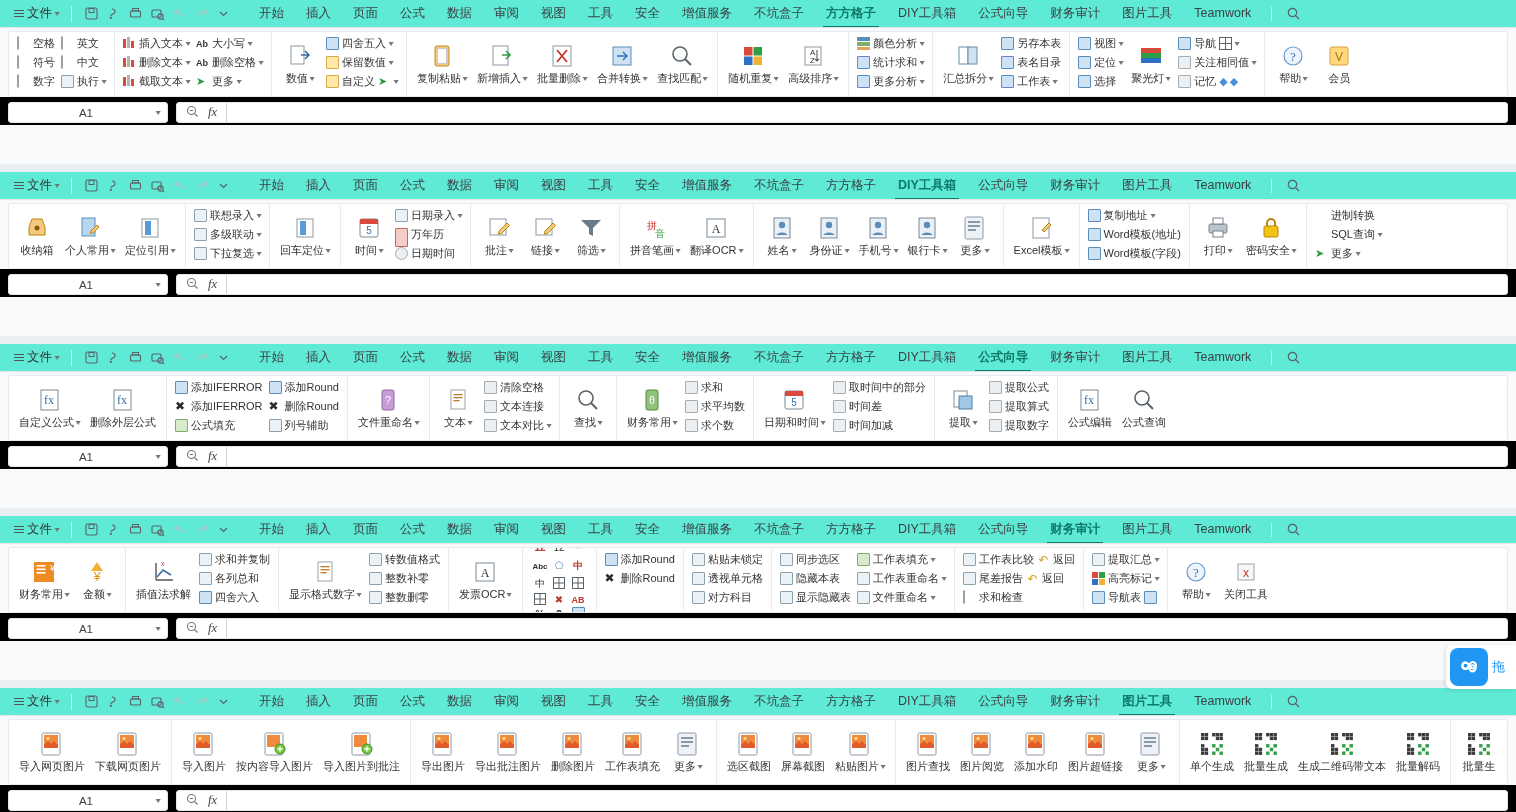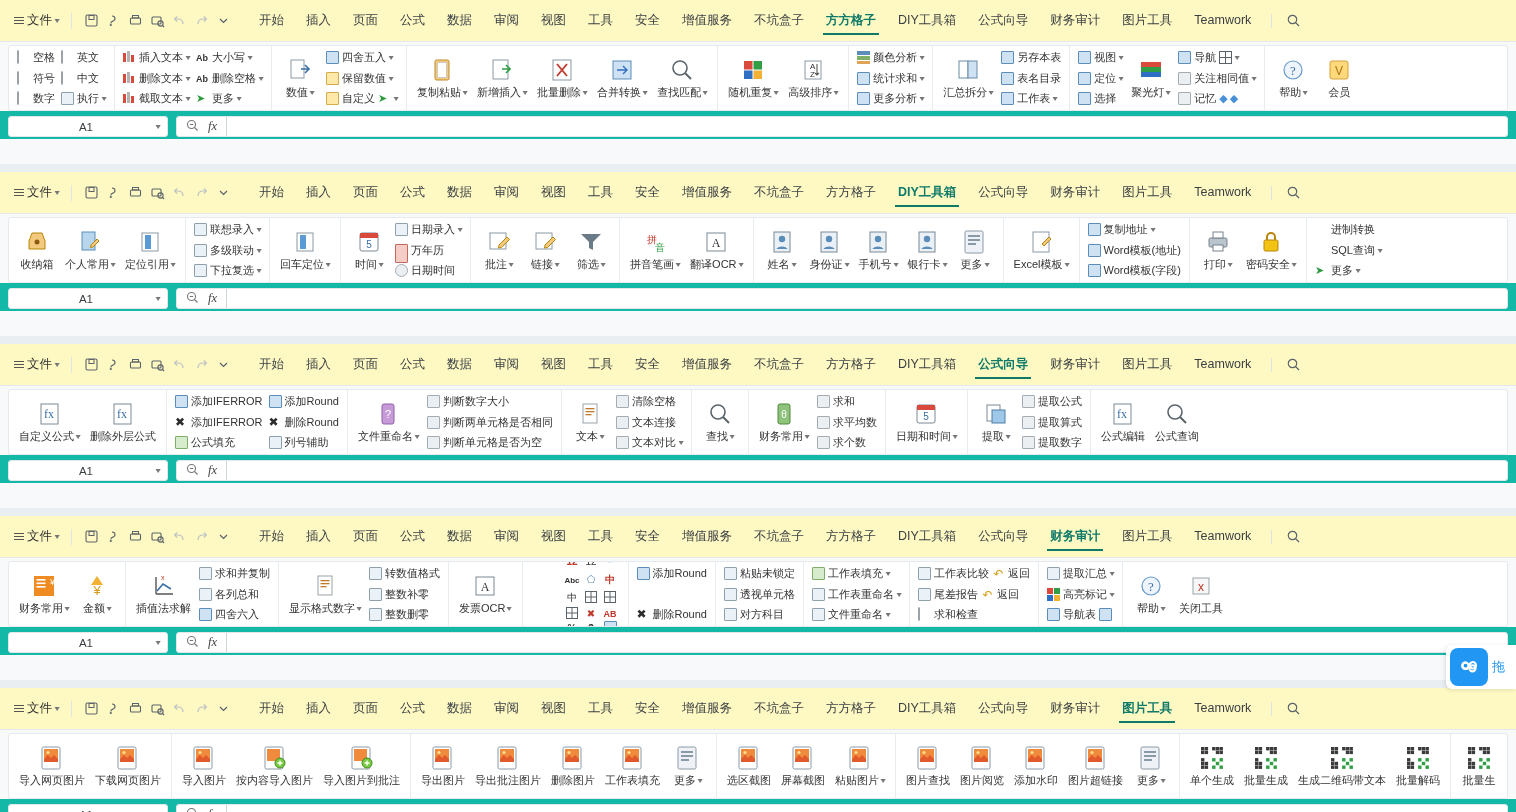--- a/index.html
+++ b/index.html
@@ -8,22 +8,22 @@
     width: 1516px; height: 812px;
     background: #e9eef2;
     font-family: "Liberation Sans", "DejaVu Sans", sans-serif;
     overflow: hidden;
   }
   #root { position: relative; width: 1516px; height: 812px; }
 
   
   .block { position: absolute; left: 0; width: 1516px; background: #f7f9fa; }
   .block .menubar {
-    height: 42px; display: flex; align-items: center;
-    background: #fef9c3; border-bottom: 1px solid #e3e8ea;
+    height: 28px; display: flex; align-items: center;
+    background: #5eead4; border-bottom: 1px solid #e3e8ea;
     padding-left: 10px; white-space: nowrap; overflow: hidden;
   }
   .menubar .file-btn {
     display: flex; align-items: center; gap: 3px;
     font-size: 12.5px; color: #333; padding: 2px 4px;
   }
   .hamburger { display: inline-block; width: 10px; }
   .hamburger i { display: block; height: 1px; background: #555; margin: 2px 0; }
   .caret { font-size: 8px; color: #777; transform: scaleX(1.3); display: inline-block; }
   .qa-sep { width: 1px; height: 16px; background: #dfe4e7; margin: 0 8px; }
@@ -49,21 +49,21 @@
 
   
   .ribbon {
     height: 66px; background: #ffffff; margin: 3px 8px 0 8px;
     border-radius: 3px; border: 1px solid #e6eaec;
     display: flex; align-items: stretch; overflow: hidden;
     box-shadow: 0 1px 1px rgba(0,0,0,.03);
   }
   .grp { display: flex; align-items: center; padding: 0 5px; height: 100%; }
   .grp + .grp { border-left: 1px solid #e8ecee; }
-  .col3 { display: flex; flex-direction: column; justify-content: space-between; height: 100%; padding: 2px 3px; }
+  .col3 { display: flex; flex-direction: column; justify-content: flex-start; height: 100%; padding: 2px 3px; }
   .col3 .r { display: flex; align-items: center; gap: 3px; height: 19px; font-size: 11px; color: #333; white-space: nowrap; }
   .col3 .r .mi { width: 13px; height: 13px; flex: 0 0 13px; }
   .chk { width: 10px; height: 10px; border: 1px solid #9aa3a9; background: #fff; border-radius: 1px; flex: 0 0 10px; }
 
   .big {
     display: flex; flex-direction: column; align-items: center; justify-content: center;
     min-width: 46px; padding: 2px 5px; height: 100%;
   }
   .big .bi { width: 26px; height: 26px; margin-bottom: 2px; }
   .big .bl { font-size: 11px; color: #333; white-space: nowrap; display: flex; align-items: center; gap: 2px; }
@@ -73,25 +73,25 @@
   .ic.y { background:#ffe9a8; border-color:#d3ab4a; }
   .ic.g { background:#d6eccd; border-color:#7fae6c; }
   .ic.r { background:#f6ccc6; border-color:#c3695c; }
   .ic.b { background:#cfe2f3; border-color:#5b8db8; }
   .ic.gray { background:#eceff1; border-color:#a3acb3; }
 
   .xmark { color:#2b2b2b; font-size:12px; font-weight:bold; line-height:13px; width:13px; text-align:center; }
   .arrowg { color:#2e9b3f; font-size:11px; line-height:13px; width:13px; text-align:center; }
 
   
-  .minigrid { display:grid; grid-template-columns: repeat(3, 19px); grid-template-rows: repeat(3, 18px); align-items:center; justify-items:center; padding:0 3px;margin-left:32px; }
+  .minigrid { display:grid; grid-template-columns: repeat(3, 19px); grid-template-rows: repeat(3, 18px); align-items:center; justify-items:center; padding:0 3px; }
   .minigrid .m { font-size:10px; color:#333; }
 
   
-  .fbar { height: 28px; display: flex; align-items: center; padding: 3px 8px 0 8px; background:#14b8a6; }
+  .fbar { height: 28px; display: flex; align-items: center; padding: 3px 8px 0 8px; background:#000000; }
   .namebox {
     width: 160px; height: 21px; background: #fff; border: 1px solid #e2e7ea; border-radius: 3px;
     display: flex; align-items: center; justify-content: space-between; padding: 0 7px;
     font-size: 11.5px; color: #3a3f43;
   }
   .namebox .nb-val { flex: 1; text-align: center; }
   .fbox {
     flex: 1; height: 21px; background: #fff; border: 1px solid #e2e7ea; border-radius: 3px;
     margin-left: 8px; display: flex; align-items: center; gap: 9px; padding: 0 9px;
     font-size: 11.5px; color: #555;
@@ -1032,34 +1032,20 @@
           <div class="big">
             <div class="bi"><svg width="26" height="26" viewBox="0 0 26 26" xmlns="http://www.w3.org/2000/svg">
                 <rect x="7" y="3" width="12" height="20" rx="2" fill="#c79ad8" stroke="#8f63a8"></rect>
                 <text x="13" y="17" font-size="11" text-anchor="middle" fill="#fff">?</text>
               </svg></div>
             <div class="bl">
               <span>文件重命名</span>
               <span class="caret">▾</span>
             </div>
           </div>
-          <div class="col3">
-            <div class="r">
-              <span class="mi"><span class="ic gray"></span></span>
-              <span>判断数字大小</span>
-            </div>
-            <div class="r">
-              <span class="mi"><span class="ic gray"></span></span>
-              <span>判断两单元格是否相同</span>
-            </div>
-            <div class="r">
-              <span class="mi"><span class="ic gray"></span></span>
-              <span>判断单元格是否为空</span>
-            </div>
-          </div>
         </div>
         <div class="grp">
           <div class="big">
             <div class="bi"><svg width="26" height="26" viewBox="0 0 26 26" xmlns="http://www.w3.org/2000/svg">
                 <rect x="6" y="3" width="14" height="19" fill="#fff" stroke="#9aa3a9"></rect>
                 <rect x="8.5" y="7" width="9" height="1.3" fill="#c07a2a"></rect>
                 <rect x="8.5" y="10" width="9" height="1.3" fill="#c07a2a"></rect>
                 <rect x="8.5" y="13" width="6" height="1.3" fill="#c07a2a"></rect>
               </svg></div>
             <div class="bl">
@@ -1124,20 +1110,34 @@
         <div class="grp">
           <div class="big">
             <div class="bi"><svg width="26" height="26" viewBox="0 0 26 26" xmlns="http://www.w3.org/2000/svg">
                 <rect x="4" y="4" width="18" height="18" rx="2" fill="#fff" stroke="#7b8a96"></rect>
                 <rect x="4" y="4" width="18" height="5" fill="#d94a3d"></rect>
                 <text x="13" y="19" font-size="10" text-anchor="middle" fill="#3a6ea5">5</text>
               </svg></div>
             <div class="bl">
               <span>日期和时间</span>
               <span class="caret">▾</span>
+            </div>
+          </div>
+          <div class="col3">
+            <div class="r">
+              <span class="mi"><span class="ic gray"></span></span>
+              <span>取时间中的部分</span>
+            </div>
+            <div class="r">
+              <span class="mi"><span class="ic gray"></span></span>
+              <span>时间差</span>
+            </div>
+            <div class="r">
+              <span class="mi"><span class="ic gray"></span></span>
+              <span>时间加减</span>
             </div>
           </div>
         </div>
         <div class="grp">
           <div class="big">
             <div class="bi"><svg width="26" height="26" viewBox="0 0 26 26" xmlns="http://www.w3.org/2000/svg">
                 <rect x="4" y="4" width="13" height="16" fill="#fff" stroke="#7b8a96"></rect>
                 <rect x="9" y="9" width="13" height="13" fill="#9fc7e8" stroke="#4f7ea8"></rect>
               </svg></div>
             <div class="bl">
@@ -1426,20 +1426,34 @@
             </div>
             <div class="r">
               <span class="mi"><span class="ic"></span></span>
               <span>对方科目</span>
             </div>
           </div>
         </div>
         <div class="grp">
           <div class="col3">
             <div class="r">
+              <span class="mi"><span class="ic"></span></span>
+              <span>同步选区</span>
+            </div>
+            <div class="r">
+              <span class="mi"><span class="ic"></span></span>
+              <span>隐藏本表</span>
+            </div>
+            <div class="r">
+              <span class="mi"><span class="ic"></span></span>
+              <span>显示隐藏表</span>
+            </div>
+          </div>
+          <div class="col3">
+            <div class="r">
               <span class="mi"><span class="ic g"></span></span>
               <span>工作表填充</span>
               <span class="caret">▾</span>
             </div>
             <div class="r">
               <span class="mi"><span class="ic"></span></span>
               <span>工作表重命名</span>
               <span class="caret">▾</span>
             </div>
             <div class="r">

